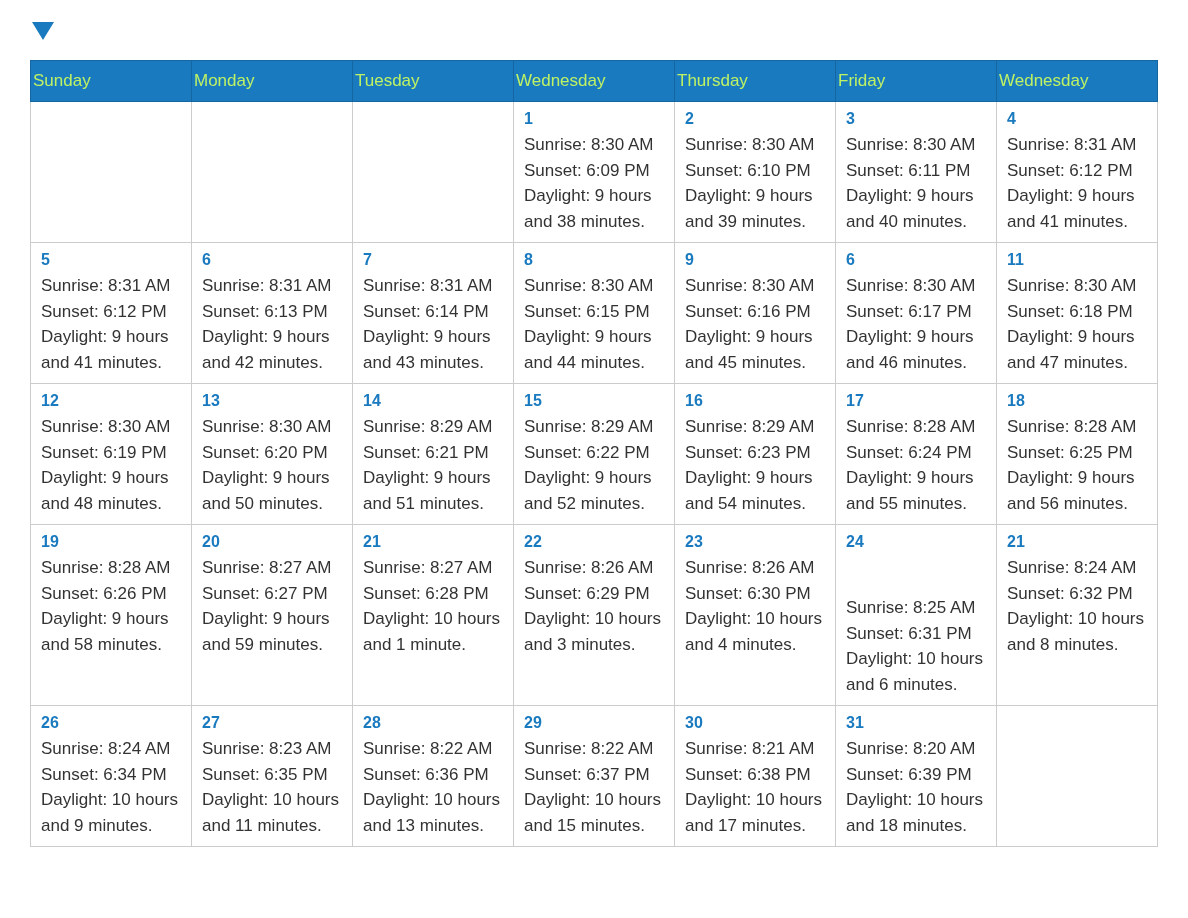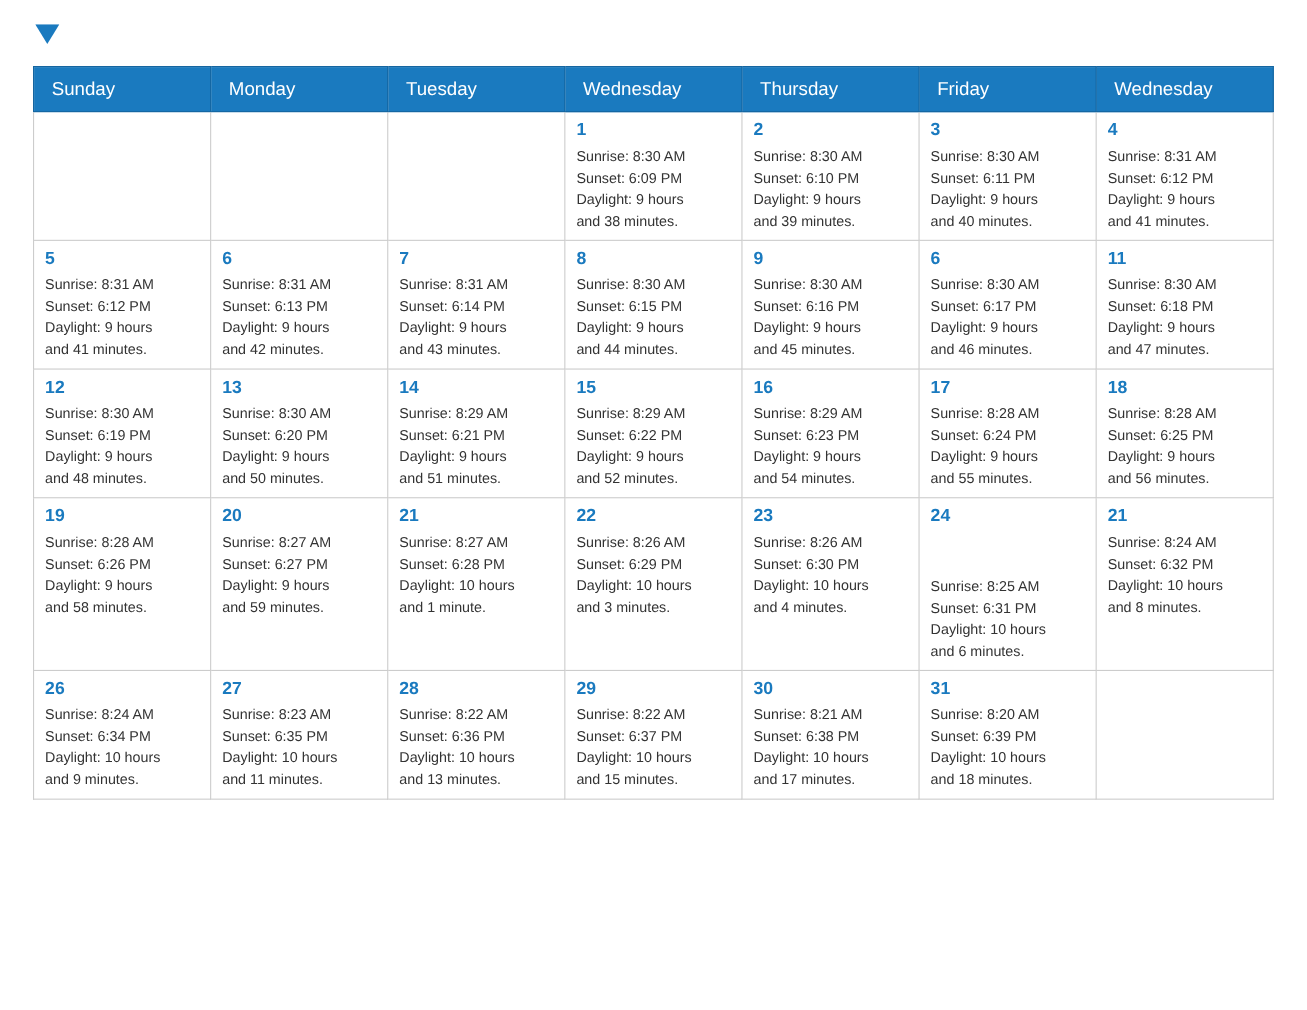--- a/index.html
+++ b/index.html
@@ -40,45 +40,45 @@
       color: #444;
       margin-top: 4px;
     }
     .calendar {
       width: 100%;
       border-collapse: collapse;
       border: 1px solid #999;
     }
     .calendar th {
       background-color: #1a7abf;
-      color: #ffffff;
+      color: #bef264;
       font-size: 17px;
       font-weight: normal;
-      padding: 10px 16px;
+      padding: 10px 2px;
       text-align: left;
       border: 1px solid #1565a0;
     }
     .calendar td {
       vertical-align: top;
       border: 1px solid #ccc;
       padding: 8px 10px;
       width: 14.28%;
       min-height: 100px;
       font-size: 13px;
       color: #333;
     }
     .day-number {
       font-size: 16px;
       font-weight: bold;
       color: #1a7abf;
       display: block;
       margin-bottom: 4px;
     }
     .day-info {
-      font-size: 13px;
+      font-size: 17px;
       color: #333;
       line-height: 1.5;
     }
     .empty-cell {
       background: #fff;
     }
     .logo-wrapper {
       display: flex;
       flex-direction: column;
       align-items: flex-start;

